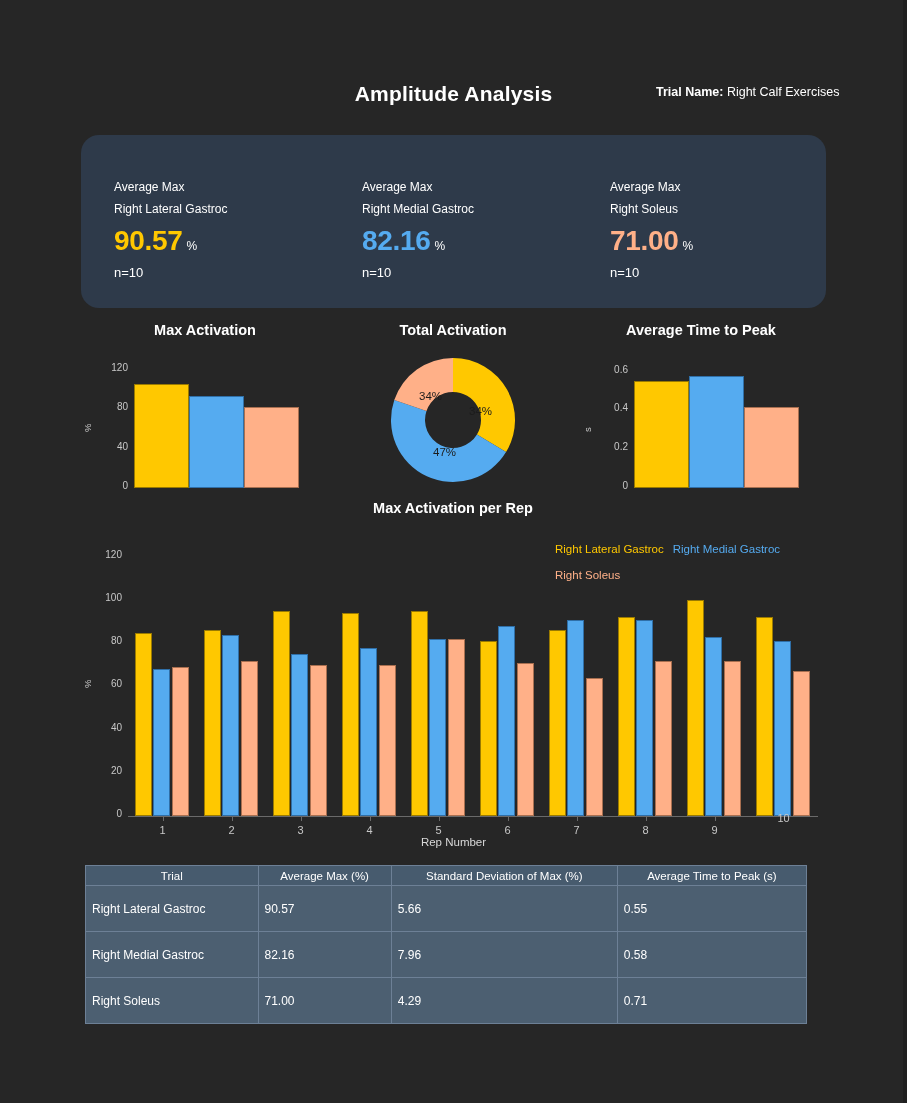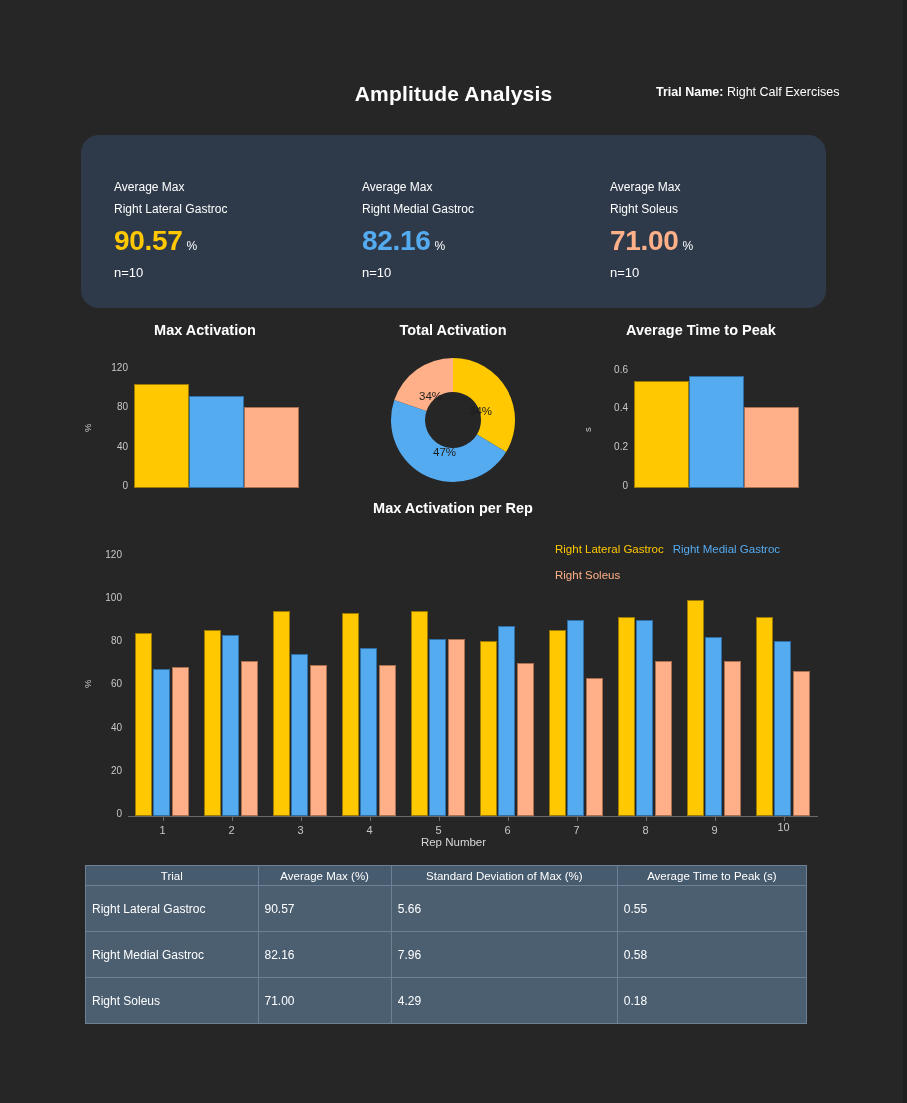--- a/index.html
+++ b/index.html
@@ -240,21 +240,21 @@
         <div class="xtick-lbl" style="left: 497.5px; top: 280px; width: 40px;">8</div>
         <div class="bar y" style="left: 558.5px; width: 17px; height: 216px; bottom: 0px;"></div>
         <div class="bar b" style="left: 577px; width: 17px; height: 179px; bottom: 0px;"></div>
         <div class="bar p" style="left: 595.5px; width: 17px; height: 155px; bottom: 0px;"></div>
         <div class="axis-line" style="left: 586.5px; top: 272px; width: 1px; height: 5px;"></div>
         <div class="xtick-lbl" style="left: 566.5px; top: 280px; width: 40px;">9</div>
         <div class="bar y" style="left: 627.5px; width: 17px; height: 199px; bottom: 0px;"></div>
         <div class="bar b" style="left: 646px; width: 17px; height: 175px; bottom: 0px;"></div>
         <div class="bar p" style="left: 664.5px; width: 17px; height: 145px; bottom: 0px;"></div>
         <div class="axis-line" style="left: 655.5px; top: 272px; width: 1px; height: 5px;"></div>
-        <div class="xtick-lbl" style="left: 635.5px; top: 277px; width: 40px;">10</div>
+        <div class="xtick-lbl" style="left: 635.5px; top: 268px; width: 40px;">10</div>
       </div>
     <div class="xaxis-title">Rep Number</div>
   </div>
 
   <div class="table">
     <table>
       <thead>
           <tr id="thead-row">
             <th>Trial</th>
             <th>Average Max (%)</th>
@@ -272,20 +272,20 @@
           <tr>
             <td>Right Medial Gastroc</td>
             <td>82.16</td>
             <td>7.96</td>
             <td>0.58</td>
           </tr>
           <tr>
             <td>Right Soleus</td>
             <td>71.00</td>
             <td>4.29</td>
-            <td>0.18</td>
+            <td>0.71</td>
           </tr>
         </tbody>
     </table>
   </div>
 
   <div class="scroll-strip"></div>
 </div>
 
 </body></html>

